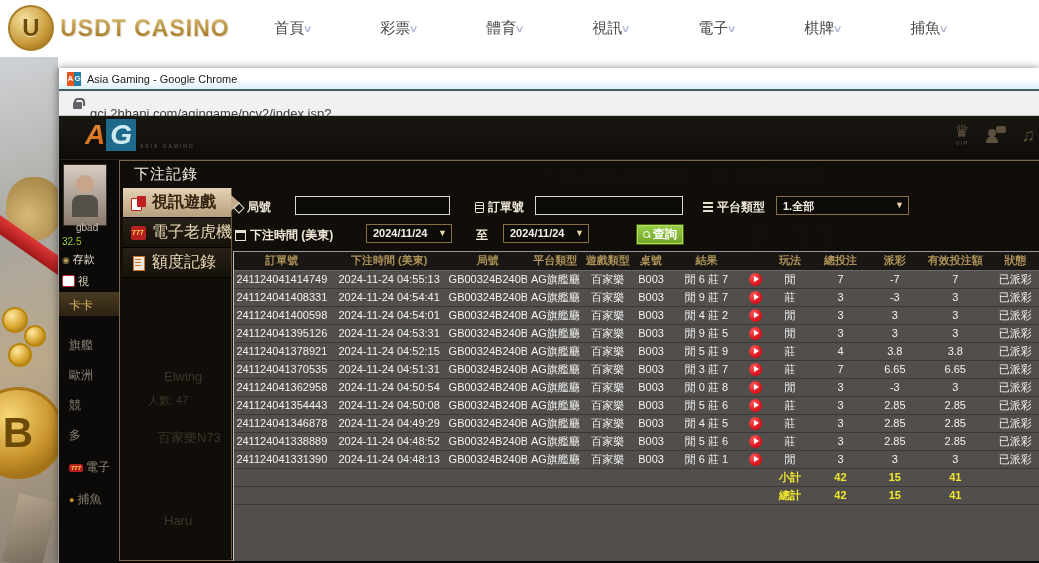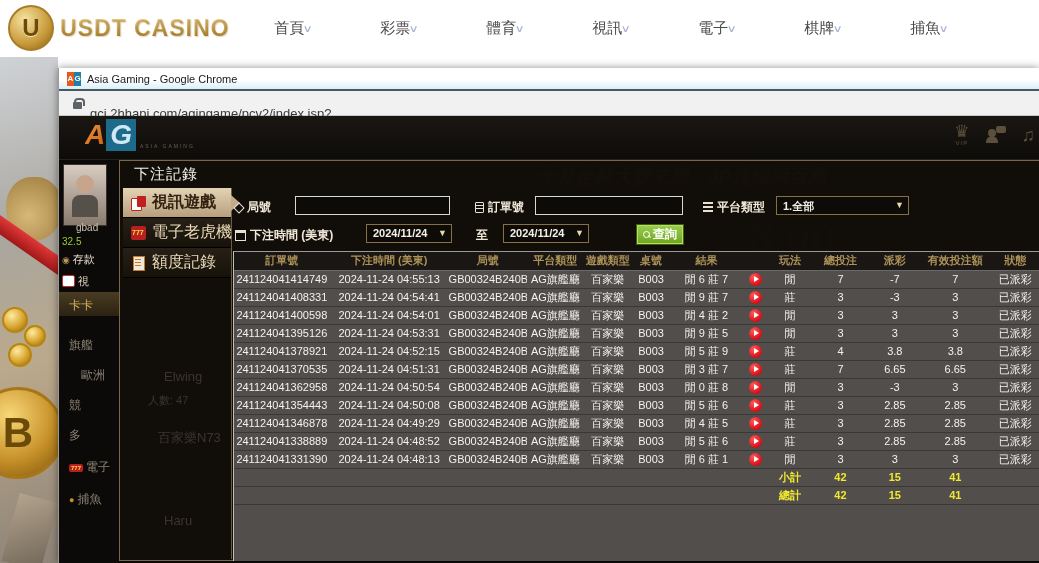--- a/index.html
+++ b/index.html
@@ -66,21 +66,21 @@
   .avatar::after { content:""; position:absolute; left:8px; top:30px; width:26px; height:22px; border-radius:8px 8px 0 0; background:#55504a; }
   .lob-row { position:absolute; left:3px; font-size:10px; color:#cfc5b5; white-space:nowrap; }
   .lob-user { top:62px;margin-left:14px; }
   .lob-bal { top:76px; color:#9acd32; }
   .lob-dep { top:92px; font-size:11px; color:#e8e0d2;font-family:Liberation Serif, serif; }
   .lob-dep::before { content:"◉"; color:#b89a5a; margin-right:3px; font-size:9px; }
   .lob-cardrow { top:114px; font-size:11px; color:#ddd2c0; }
   .mini-cards { display:inline-block; width:13px; height:12px; background:#fff; border:1px solid #c03030; border-radius:2px; margin-right:3px; vertical-align:-2px; }
   .lob-menu-item { position:absolute; left:0; width:60px; height:24px; font-size:12px; color:#8a8074; padding:5px 0 0 10px; }
   .lob-menu-item.gold { background:linear-gradient(#4a3c22,#2c2212); color:#d8b35a; }
-  .lm0{top:132px;} .lm1{top:172px;} .lm2{top:202px;margin-left:12px;} .lm3{top:232px;} .lm4{top:262px;} .lm5{top:294px;} .lm6{top:326px;}
+  .lm0{top:132px;} .lm1{top:172px;} .lm2{top:202px;} .lm3{top:232px;} .lm4{top:262px;} .lm5{top:294px;} .lm6{top:326px;}
   .lm5::before { content:"777"; display:inline-block; background:#b82020; color:#ffd850; font-size:6px; font-weight:bold; padding:1px 2px; border-radius:2px; margin-right:3px; vertical-align:1px; }
   .lm6::before { content:"●"; color:#c8922a; margin-right:3px; font-size:9px; }
 
   .promo-banner { position:absolute; left:478px; top:48px; font-size:19px; font-weight:bold; font-style:italic; color:#574624; opacity:.85; white-space:nowrap; z-index:1; }
   .jp-number { position:absolute; left:690px; top:98px; font-size:44px; font-weight:bold; color:#2e2414; opacity:.8; z-index:1; }
 
   
   .bet-panel { position:absolute; left:60px; top:44px; width:921px; height:401px; background:rgba(18,14,9,.96); border:1px solid #7a6648; z-index:2; }
   .panel-title { position:absolute; left:14px; top:4px; font-size:15px; color:#f5f0e6; letter-spacing:1px; }
 

